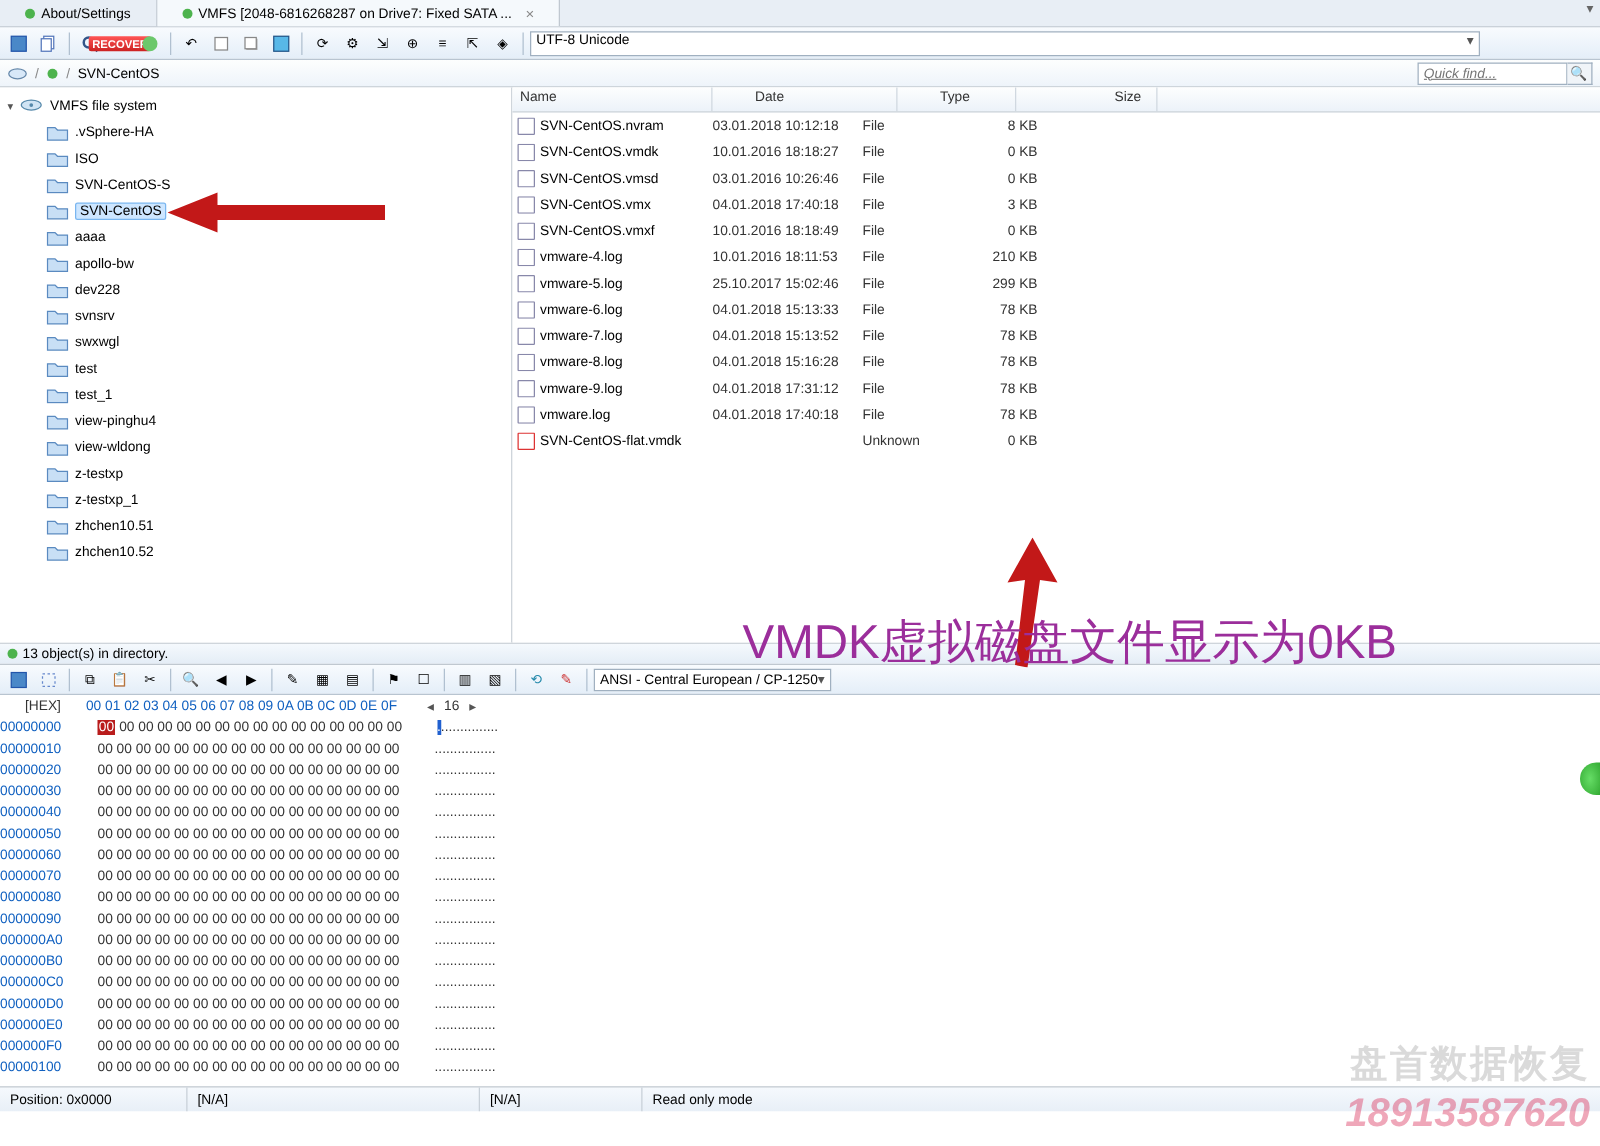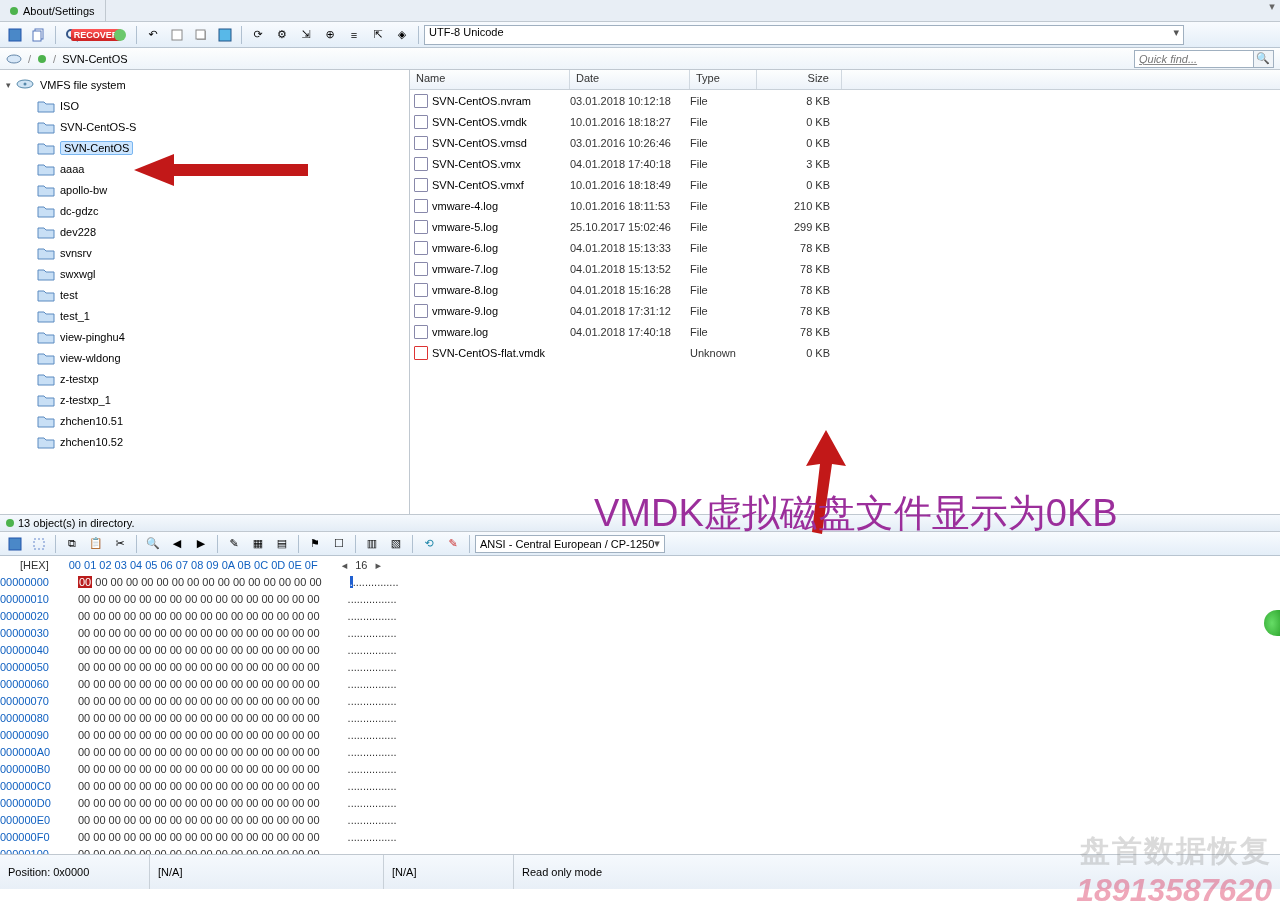--- a/index.html
+++ b/index.html
@@ -1,19 +1,19 @@
 <!DOCTYPE html>
 <html><head>
 <meta charset="utf-8">
 <style>
 * { margin: 0; padding: 0; box-sizing: border-box; font-family: Tahoma, Arial, sans-serif; font-size: 11px; }
 body { background: #fff; width: 1280px; height: 917px; overflow: hidden; position: relative; }
 
 .tabs { display: flex; background: #e8eef5; border-bottom: 1px solid #c0c8d0; height: 22px; }
-.tab { display: flex; align-items: center; padding: 0 10px; border-right: 1px solid #c0c8d0; cursor: pointer; gap: 5px; }
+.tab { display: flex; align-items: center; padding: 0 20px; border-right: 1px solid #c0c8d0; cursor: pointer; gap: 5px; }
 .tab.active { background: #f5f9fc; }
 .tab .dot { width: 8px; height: 8px; border-radius: 50%; background: #4db34d; }
 .tab .close { color: #888; font-size: 12px; margin-left: 6px; }
 .tab-spacer { flex: 1; }
 .tab-drop { width: 16px; text-align: center; color: #666; }
 
 .toolbar { display: flex; align-items: center; background: linear-gradient(#f8fbfe,#e4eef8); border-bottom: 1px solid #b8c4d0; height: 26px; padding: 0 4px; gap: 2px; }
 .tbtn { width: 22px; height: 22px; display: flex; align-items: center; justify-content: center; cursor: pointer; border-radius: 2px; }
 .tsep { width: 1px; height: 18px; background: #b0c0d0; margin: 0 3px; }
 .encoding-sel { display: flex; border: 1px solid #a0b0c0; background: #fff; height: 20px; padding: 0 4px; min-width: 760px; }
@@ -32,21 +32,21 @@
 .tree-root { padding-left: 6px; }
 .tree-toggle { display: inline-block; width: 10px; color: #555; font-size: 9px; }
 .tree-node, .tree-item { display: flex; align-items: center; height: 21px; cursor: pointer; }
 .tree-node { padding-left: 0; }
 .tree-item { padding-left: 30px; }
 .tree-item.selected span.lbl { background: #cde6ff; border: 1px solid #7ab6f0; border-radius: 2px; padding: 0 3px; }
 .folder-icon { width: 20px; height: 16px; margin-right: 4px; display: inline-flex; align-items: center; justify-content: center; }
 .disk-icon { width: 20px; height: 16px; margin-right: 4px; display: inline-flex; }
 
 .file-pane { flex: 1; background: #fff; position: relative; }
-.file-header { display: flex; background: linear-gradient(#fdfefe,#ecf2f9); border-bottom: 1px solid #c8d0d8; height: 20px; }
+.file-header { display: flex; background: linear-gradient(#fdfefe,#ecf2f9); border-bottom: 1px solid #c8d0d8; height: 20px; gap: 28px; }
 .fh-cell { border-right: 1px solid #d0d8e0; padding: 2px 6px; color: #333; }
 .fh-name { width: 160px; }
 .fh-date { width: 120px; }
 .fh-type { width: 67px; }
 .fh-size { width: 85px; text-align: right; padding-right: 12px; }
 .file-row { display: flex; height: 21px; align-items: center; cursor: pointer; }
 .fr-name { width: 160px; display: flex; align-items: center; padding-left: 4px; gap: 4px; overflow: hidden; white-space: nowrap; }
 .fr-date { width: 120px; color: #333; }
 .fr-type { width: 67px; color: #333; }
 .fr-size { width: 85px; text-align: right; padding-right: 12px; color: #333; }
@@ -70,41 +70,46 @@
 .hex-nav .arrow { cursor: pointer; color: #555; }
 
 .hex-body { font-family: Consolas, monospace; font-size: 13px; color: #333; line-height: 17px; }
 .hex-line { display: flex; }
 .hex-offset { color: #1060c0; width: 78px; }
 .hex-bytes { color: #333; }
 .hex-sel { background: #b91c1c; color: #fff; padding: 0 1px; }
 .hex-ascii { margin-left: 28px; color: #333; }
 .hex-ascii .sel { background: #2060d0; color: #fff; }
 
-.bottom-status { position: absolute; bottom: 28px; left: 0; right: 0; background: linear-gradient(#f5f9fd,#e8eff7); border-top: 1px solid #c0c8d0; height: 35px; display: flex; align-items: center; }
+.bottom-status { position: absolute; bottom: 28px; left: 0; right: 0; background: linear-gradient(#f5f9fd,#e8eff7); border-top: 1px solid #c0c8d0; height: 20px; display: flex; align-items: center; }
 .bs-cell { padding: 0 8px; border-right: 1px solid #c8d0d8; height: 100%; display: flex; align-items: center; }
 .bs-cell:first-child { width: 150px; }
 .bs-cell:nth-child(2){ width:234px;}
 .bs-cell:nth-child(3){ width:130px;}
 
 .watermark { position: absolute; right: 8px; bottom: 8px; text-align: right; pointer-events: none; }
 .watermark .wm1 { font-family: "Microsoft YaHei"; font-size: 30px; color: rgba(150,150,150,0.35); font-weight: bold; letter-spacing: 2px; }
 .watermark .wm2 { font-family: Arial; font-size: 32px; color: rgba(220,60,100,0.45); font-style: italic; font-weight: bold; }
 
 .green-help { position: absolute; right: 0; top: 610px; width: 16px; height: 26px; background: radial-gradient(#6d6,#3a3); border-radius: 13px 0 0 13px; }
 
 svg { display: block; }
 </style>
 </head>
 <body>
 
 <div class="tabs">
   <div class="tab">
     <span class="dot"></span>
     <span>About/Settings</span>
+  </div>
+  <div class="tab active">
+    <span class="dot"></span>
+    <span>VMFS [2048-6816268287 on Drive7: Fixed SATA ...</span>
+    <span class="close">×</span>
   </div>
   <div class="tab-spacer"></div>
   <div class="tab-drop">▾</div>
 </div>
 
 <div class="toolbar">
   <div class="tbtn">
       <svg width="14" height="14">
         <rect x="1" y="1" width="12" height="12" fill="#4a88c8" stroke="#25a"></rect>
       </svg>
@@ -196,20 +201,28 @@
           </span>
         <span>VMFS file system</span>
       </div>
       <div id="tree-items">
           <div class="tree-item">
             <span class="folder-icon">
               <svg width="18" height="14">
                 <path d="M1 3 L7 3 L9 5 L17 5 L17 13 L1 13 Z" fill="#c8dff5" stroke="#5a8ac0"></path>
               </svg>
             </span>
+            <span class="lbl">.vSphere-HA</span>
+          </div>
+          <div class="tree-item">
+            <span class="folder-icon">
+              <svg width="18" height="14">
+                <path d="M1 3 L7 3 L9 5 L17 5 L17 13 L1 13 Z" fill="#c8dff5" stroke="#5a8ac0"></path>
+              </svg>
+            </span>
             <span class="lbl">ISO</span>
           </div>
           <div class="tree-item">
             <span class="folder-icon">
               <svg width="18" height="14">
                 <path d="M1 3 L7 3 L9 5 L17 5 L17 13 L1 13 Z" fill="#c8dff5" stroke="#5a8ac0"></path>
               </svg>
             </span>
             <span class="lbl">SVN-CentOS-S</span>
           </div>
@@ -229,28 +242,20 @@
             </span>
             <span class="lbl">aaaa</span>
           </div>
           <div class="tree-item">
             <span class="folder-icon">
               <svg width="18" height="14">
                 <path d="M1 3 L7 3 L9 5 L17 5 L17 13 L1 13 Z" fill="#c8dff5" stroke="#5a8ac0"></path>
               </svg>
             </span>
             <span class="lbl">apollo-bw</span>
-          </div>
-          <div class="tree-item">
-            <span class="folder-icon">
-              <svg width="18" height="14">
-                <path d="M1 3 L7 3 L9 5 L17 5 L17 13 L1 13 Z" fill="#c8dff5" stroke="#5a8ac0"></path>
-              </svg>
-            </span>
-            <span class="lbl">dc-gdzc</span>
           </div>
           <div class="tree-item">
             <span class="folder-icon">
               <svg width="18" height="14">
                 <path d="M1 3 L7 3 L9 5 L17 5 L17 13 L1 13 Z" fill="#c8dff5" stroke="#5a8ac0"></path>
               </svg>
             </span>
             <span class="lbl">dev228</span>
           </div>
           <div class="tree-item">

